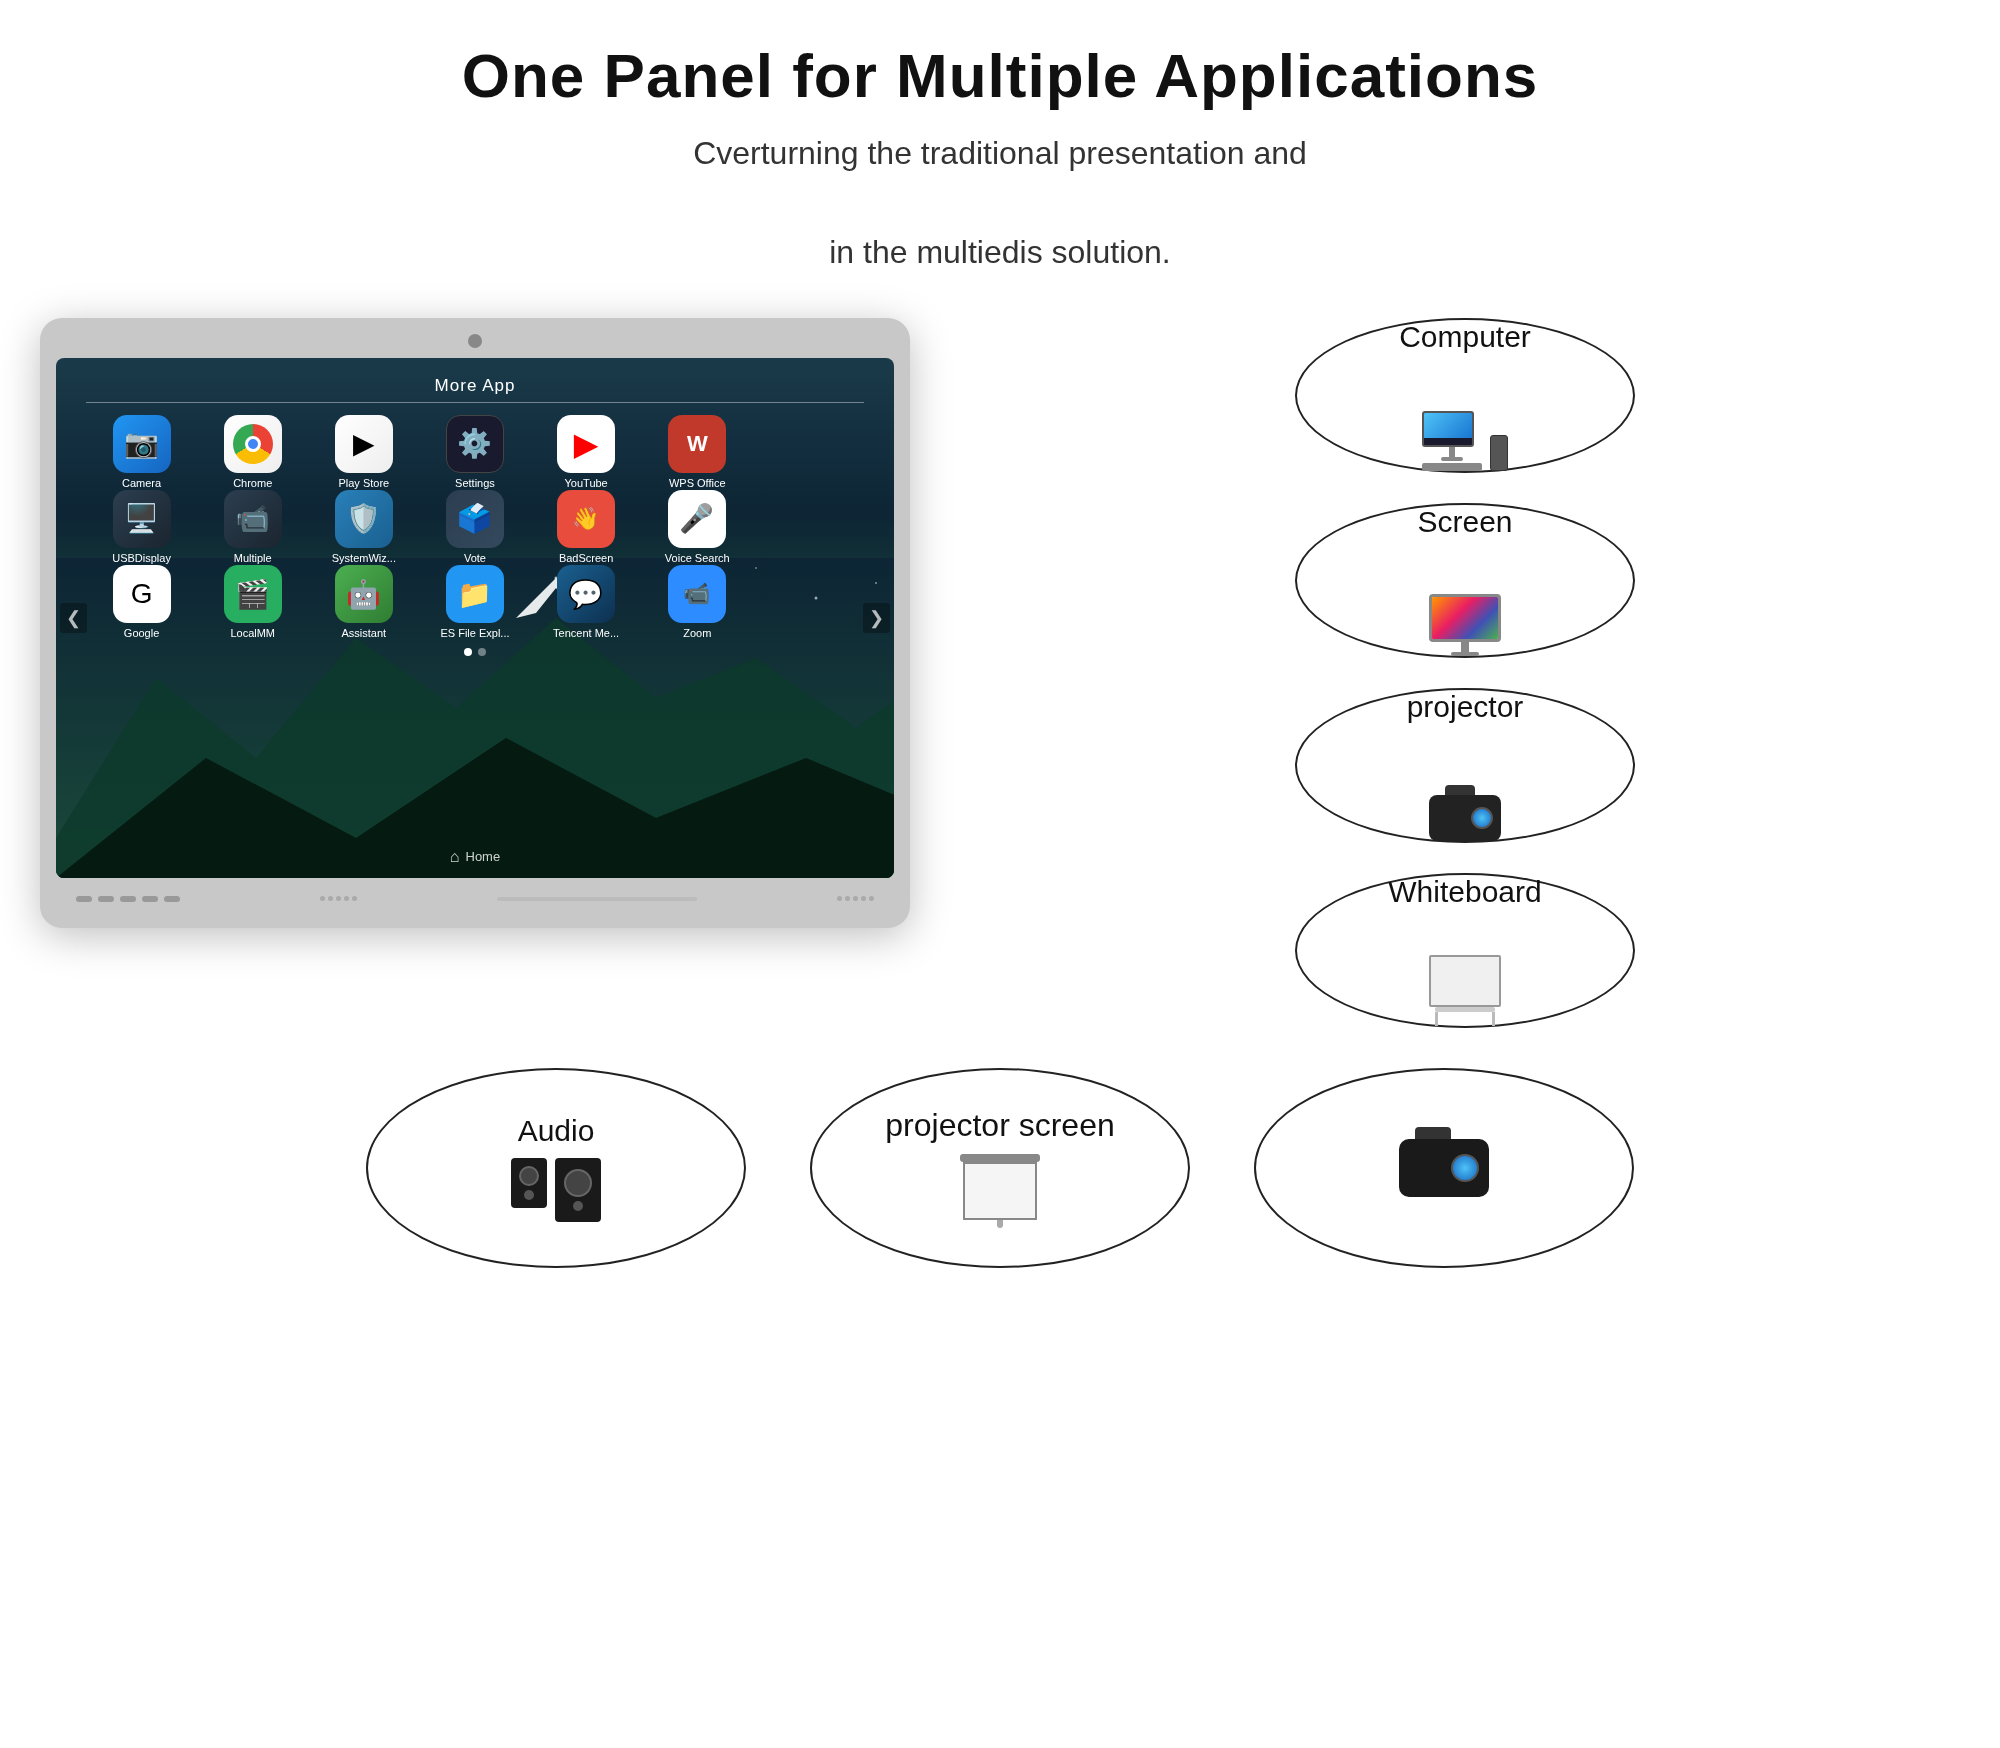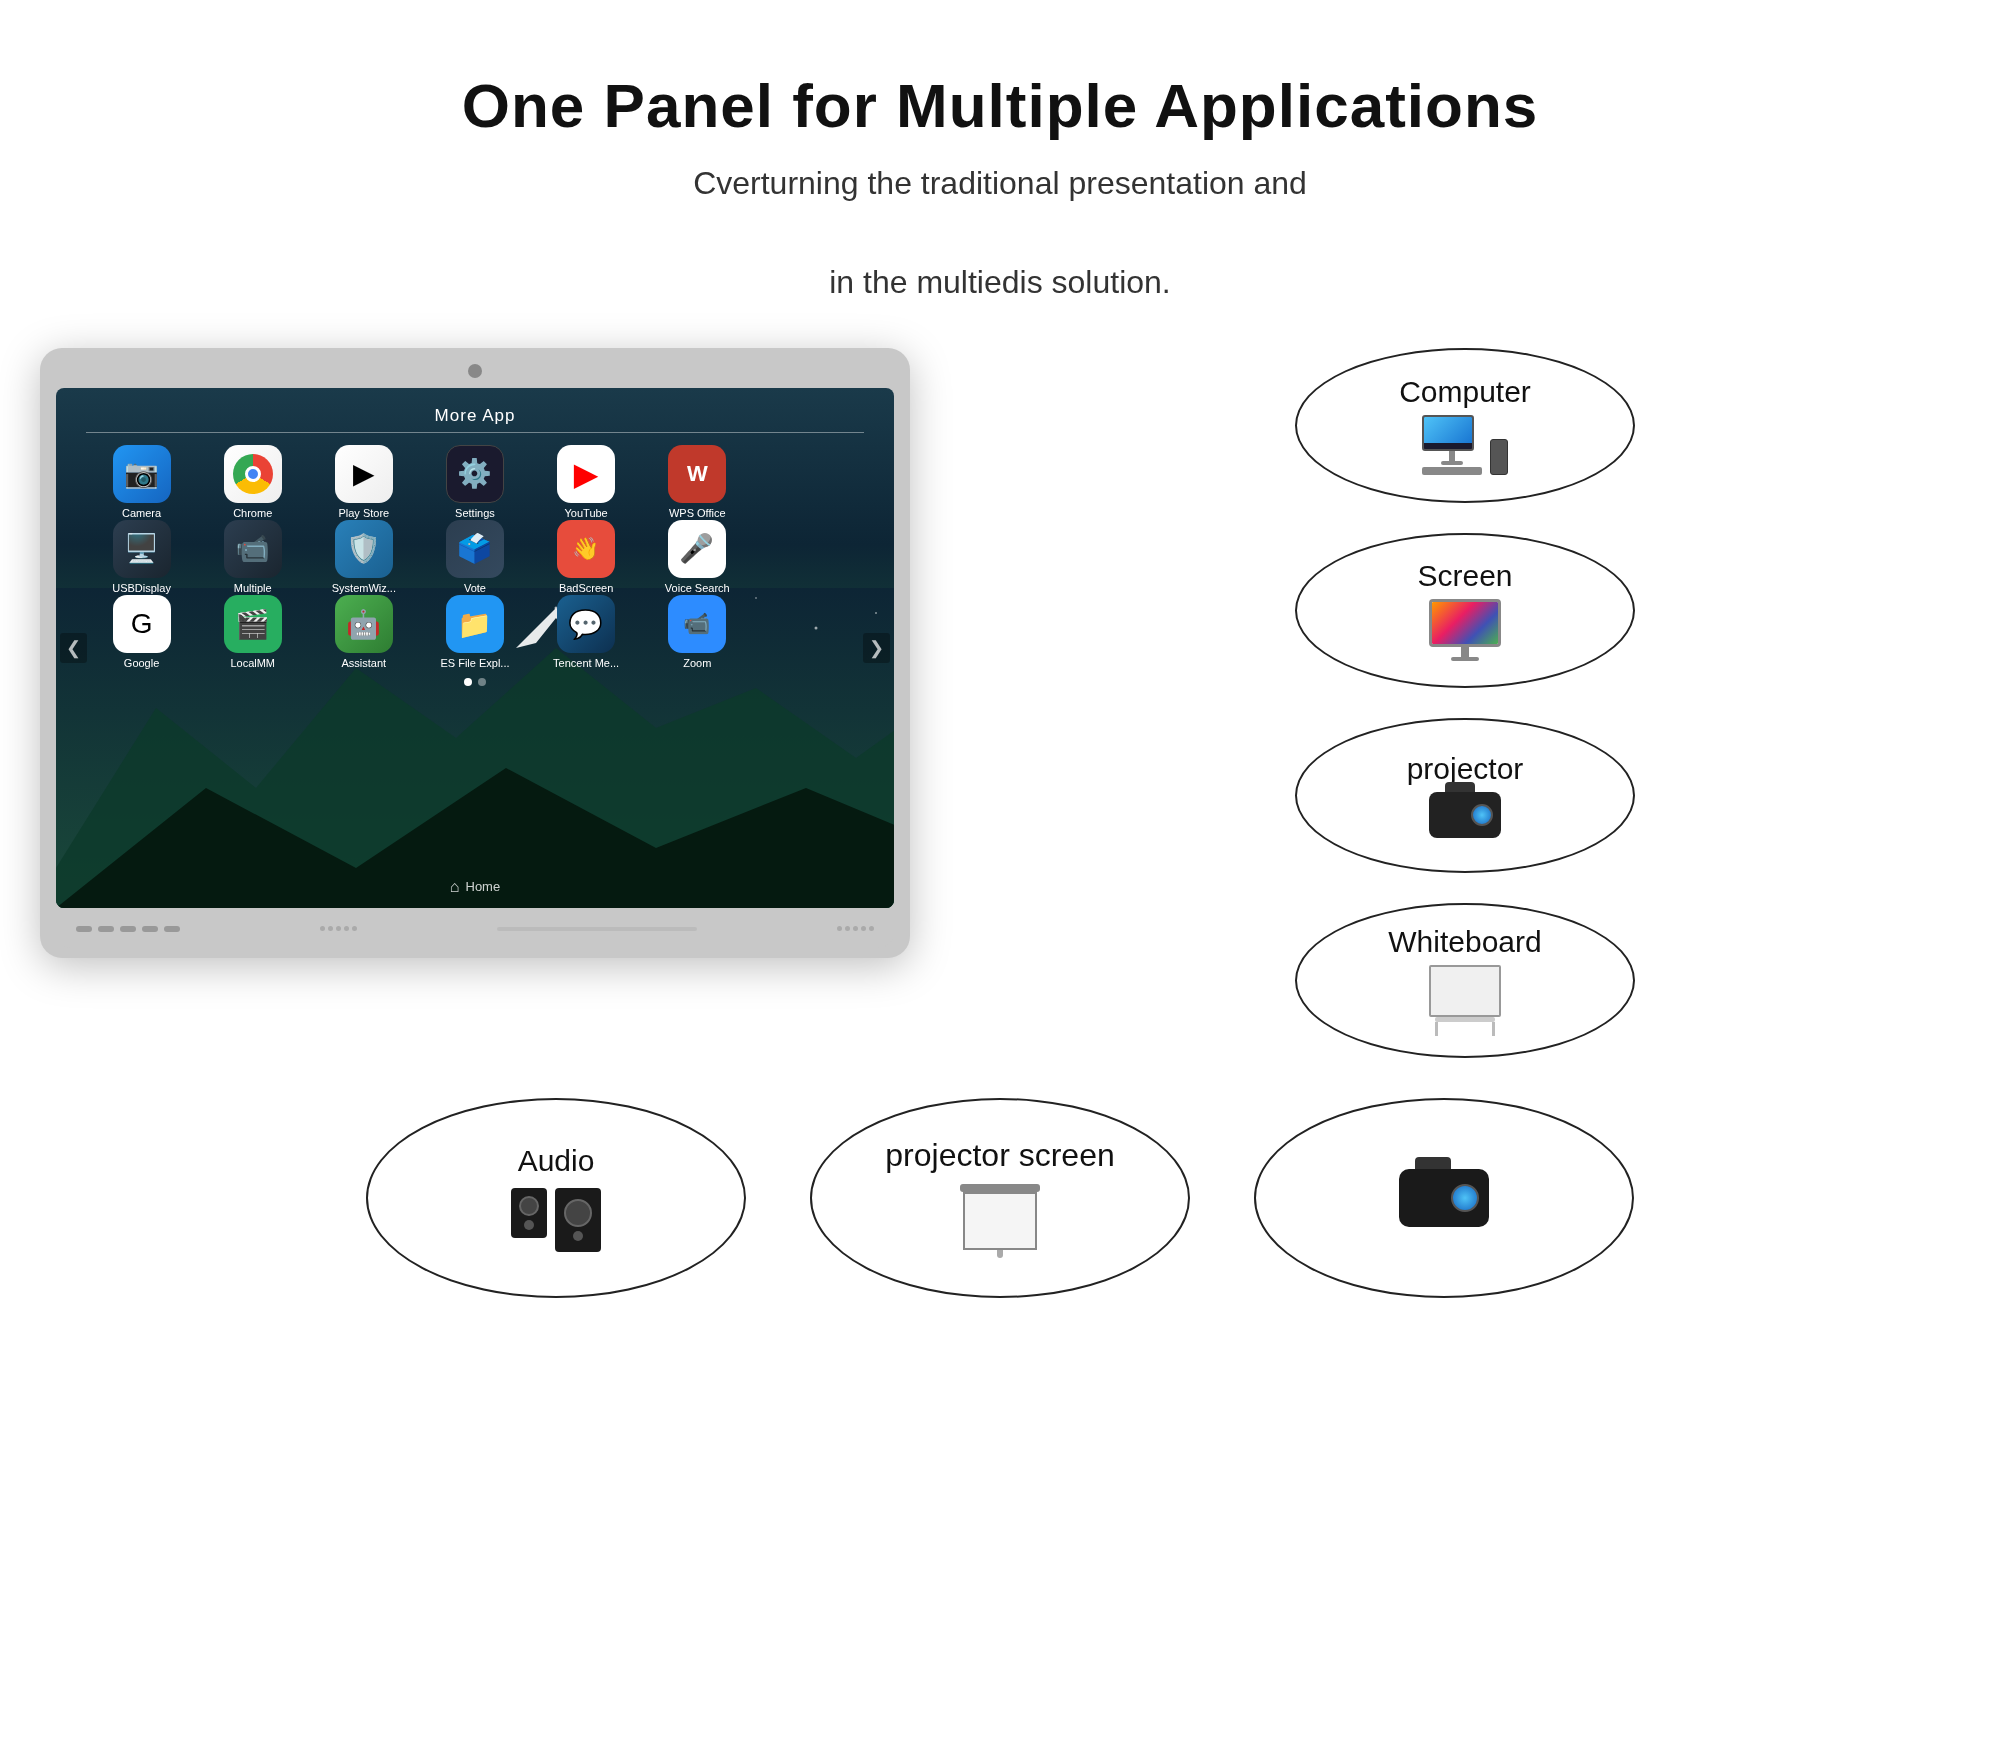--- a/index.html
+++ b/index.html
@@ -8,21 +8,21 @@
       height: 1748px;
       background: #ffffff;
       font-family: Arial, sans-serif;
       overflow: hidden;
       position: relative;
     }
 
     
     .header {
       text-align: center;
-      padding-top: 70px;
+      padding-top: 40px;
     }
     .header h1 {
       font-size: 62px;
       font-weight: 900;
       color: #111;
       letter-spacing: 1px;
     }
     .header p {
       font-size: 32px;
       color: #333;
@@ -230,21 +230,21 @@
     }
 
     .oval-card {
       border: 2.5px solid #222;
       border-radius: 50%;
       width: 340px;
       height: 155px;
       display: flex;
       flex-direction: column;
       align-items: center;
-      justify-content: center;
+      justify-content: space-between;
       gap: 4px;
       position: relative;
       background: #fff;
     }
 
     .oval-title {
       font-size: 30px;
       font-weight: 500;
       color: #111;
       margin-bottom: 2px;

